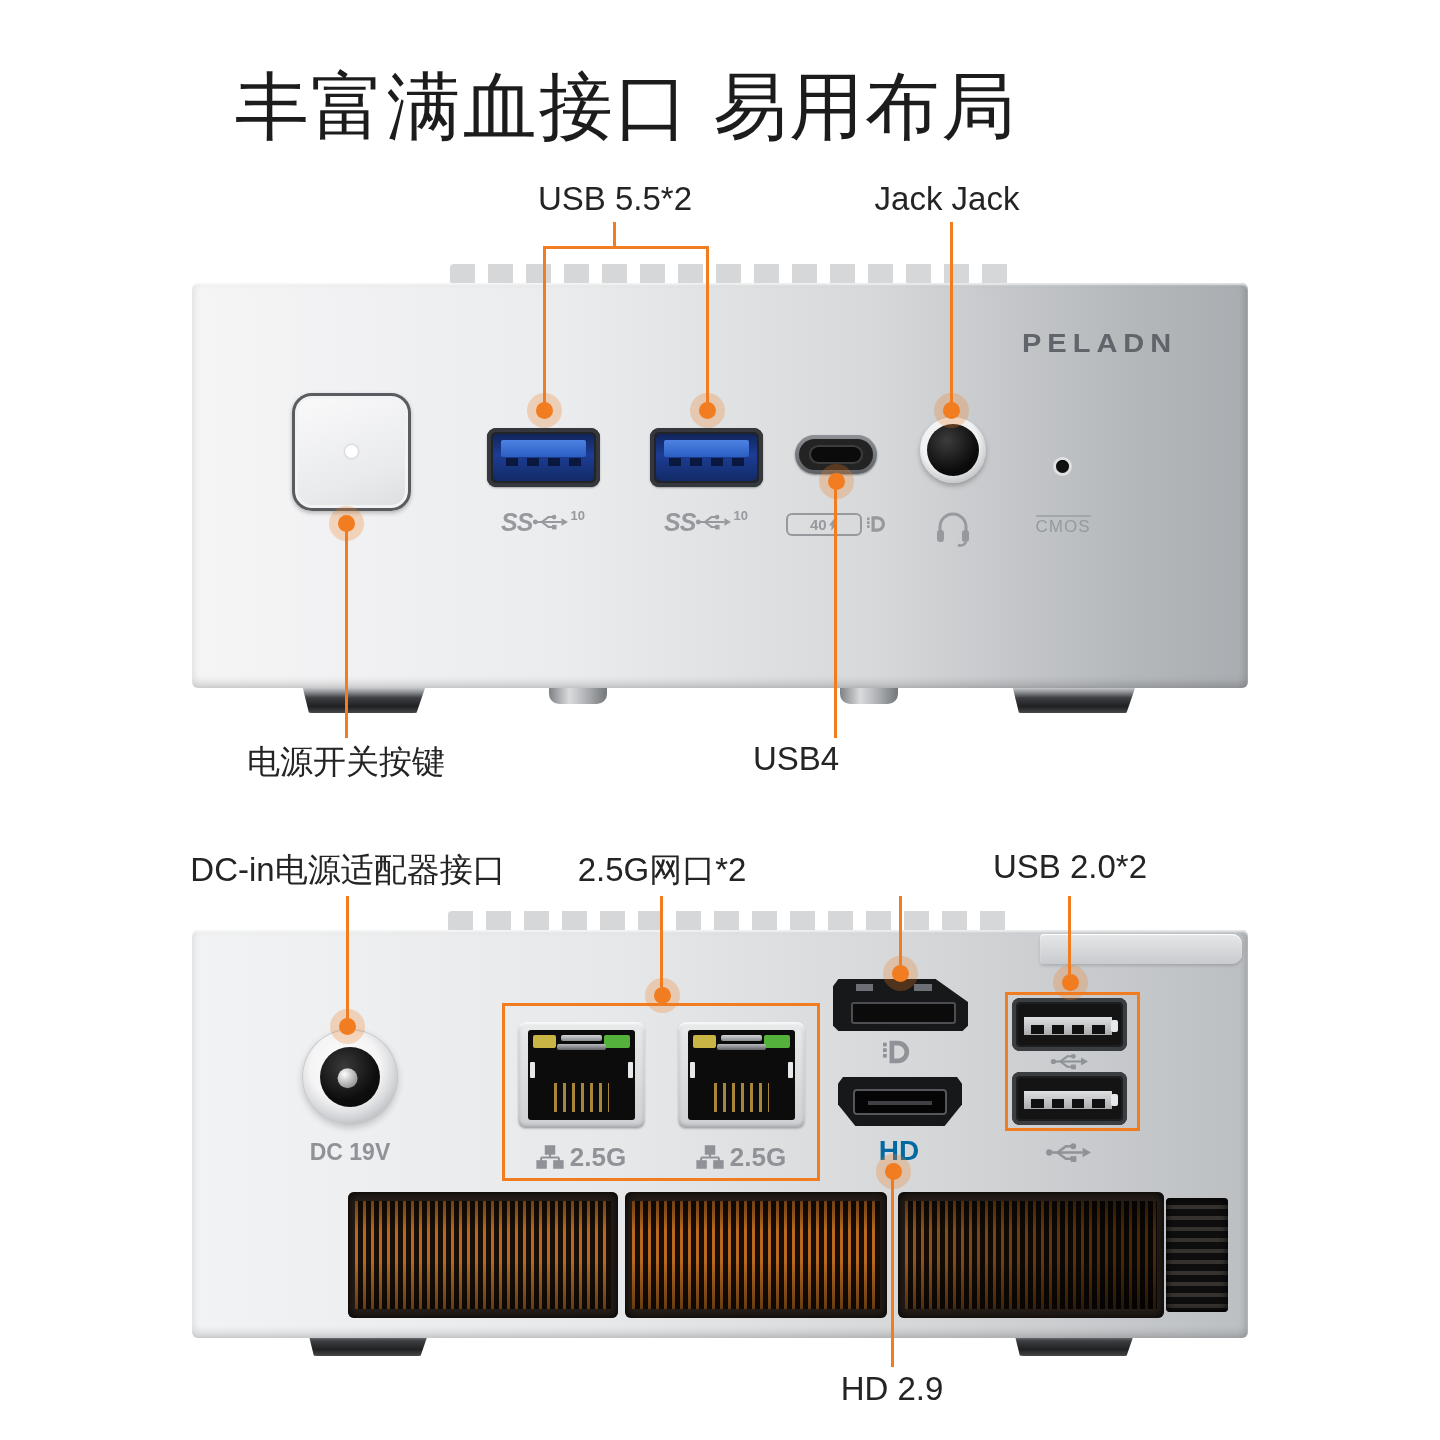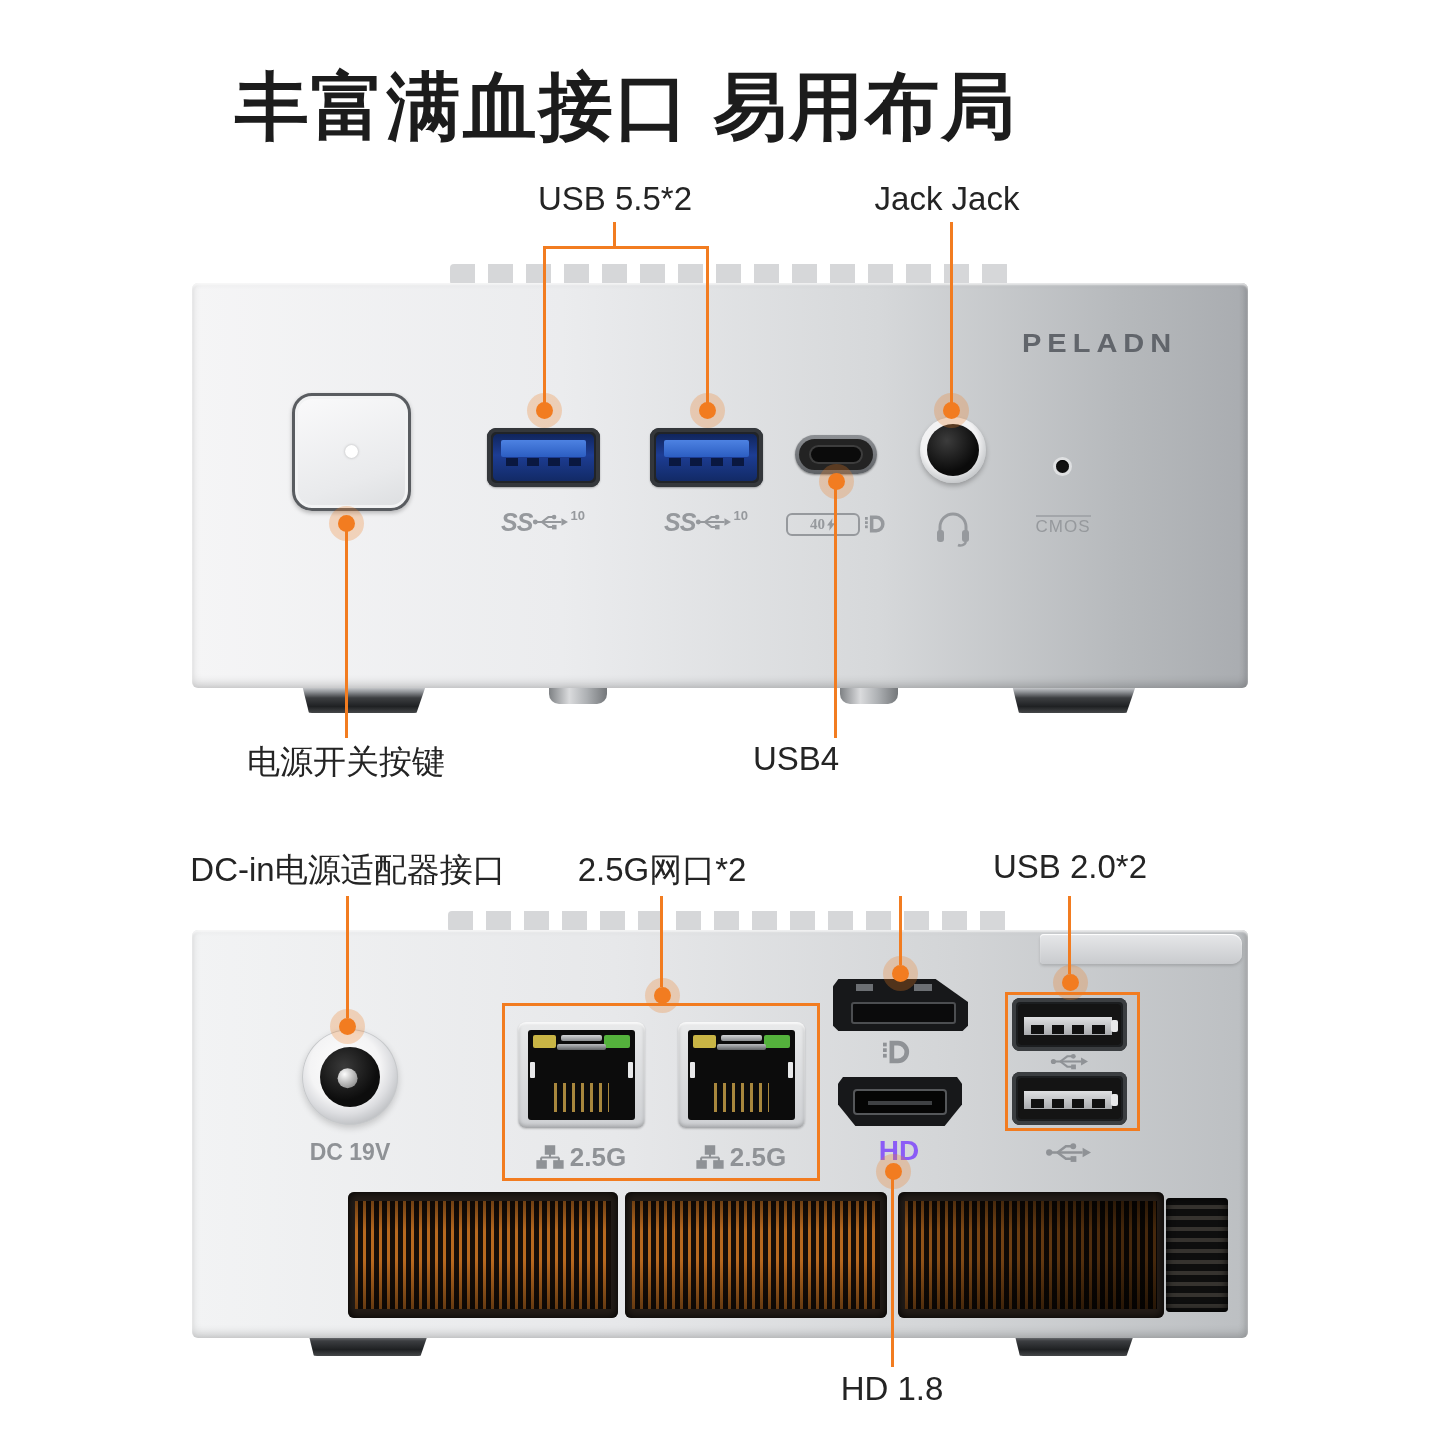--- a/index.html
+++ b/index.html
@@ -6,21 +6,21 @@
     --accent:#F27C20;
     --ink:#242424;
     --mark:#96999d;
   }
   html,body{margin:0;padding:0;background:#fff;}
   #stage{position:relative;width:1440px;height:1440px;background:#fff;overflow:hidden;
          font-family:"Liberation Sans","DejaVu Sans",sans-serif;color:var(--ink);}
   .abs{position:absolute;}
   .ctr{text-align:center;}
   
-  .title{left:0;top:58px;width:1252px;font-size:74px;font-weight:700;letter-spacing:2px;color:#1c1c1c;}
+  .title{left:0;top:58px;width:1252px;font-size:74px;font-weight:400;letter-spacing:2px;color:#1c1c1c;}
   .plabel{font-size:33px;font-weight:500;color:#242424;z-index:7;}
   .marktxt{color:var(--mark);font-weight:bold;}
   
   .ln{position:absolute;width:3px;background:var(--accent);z-index:6;}
   .hln{position:absolute;height:3px;background:var(--accent);z-index:6;}
   .dot{position:absolute;width:17px;height:17px;border-radius:50%;background:var(--accent);
        box-shadow:0 0 0 9px rgba(242,124,32,.27);z-index:7;}
   .obox{position:absolute;border:3px solid var(--accent);z-index:6;}
   
   .case{position:absolute;left:192px;width:1056px;border-radius:6px;z-index:2;
@@ -111,21 +111,21 @@
   .vent.dim .f::before{content:"";position:absolute;inset:0;z-index:2;
         background:linear-gradient(90deg,rgba(0,0,0,.18),rgba(0,0,0,.62) 85%);}
   .sidepanel{position:absolute;left:1166px;top:1198px;width:62px;height:114px;z-index:3;border-radius:4px;
         background:repeating-linear-gradient(180deg,#0e0e0e 0 7px,#36332f 7px 11px);
         box-shadow:inset 0 0 8px #000;}
   
   .markrow{position:absolute;display:flex;align-items:center;justify-content:center;z-index:4;color:var(--mark);}
   .ss{font-size:25px;font-weight:bold;font-style:italic;letter-spacing:-1px;}
   .sup10{font-size:13px;font-weight:bold;margin:-14px 0 0 2px;}
   .badge40{display:flex;align-items:center;gap:2px;border:2px solid var(--mark);border-radius:6px;
-        padding:1px 22px;font-size:15px;font-weight:bold;color:var(--mark);font-family:Liberation Serif, serif;}
+        padding:1px 22px;font-size:15px;font-weight:bold;color:var(--mark);}
   .cmostxt{border-top:2px solid #a3a6aa;padding-top:0;font-size:17px;letter-spacing:1px;}
   .lancap{position:absolute;display:flex;align-items:center;justify-content:center;gap:6px;z-index:4;
         color:#8f9296;font-size:26px;font-weight:bold;}
 </style>
 </head>
 <body>
 
 <div id="stage">
 
   <div class="abs title ctr">丰富满血接口 易用布局</div>
@@ -343,21 +343,21 @@
           <rect x="0" y="9" width="4" height="4"></rect>
       <rect x="0" y="15" width="4" height="4"></rect>
       <path d="M7 1 h9 a12 12 0 0 1 0 24 h-9 z M12 6 v14 h4 a7 7 0 0 0 0 -14 z"></path>
         </g>
     </svg>
   </div>
   <div class="hdmiport">
     <div class="slot"></div>
       <div class="bar"></div>
   </div>
-  <div class="abs ctr marktxt" style="left:859px;top:1135px;width:80px;font-size:28px;z-index:4;color:#8b5cf6;">HD</div>
+  <div class="abs ctr marktxt" style="left:859px;top:1135px;width:80px;font-size:28px;z-index:4;color:#0369a1;">HD</div>
 
   <div class="obox" style="left:1005px;top:992px;width:129px;height:133px;"></div>
   <div class="usb2" style="top:998px;">
     <div class="cav">
       <div class="tongue">
         <div class="pads">
             <i></i>
             <i></i>
             <i></i>
             <i></i>
@@ -412,15 +412,15 @@
   <div class="vent" style="left:625px;width:262px;">
       <div class="f"></div>
     </div>
   <div class="vent dim" style="left:898px;width:266px;">
       <div class="f"></div>
     </div>
   <div class="sidepanel"></div>
 
   <div class="dot" style="left:885px;top:1163px;"></div>
   <div class="ln" style="left:891px;top:1179px;height:188px;"></div>
-  <div class="abs plabel ctr" style="left:742px;top:1370px;width:300px;">HD 1.8</div>
+  <div class="abs plabel ctr" style="left:742px;top:1370px;width:300px;">HD 2.9</div>
 
 </div>
 
 </body></html>

